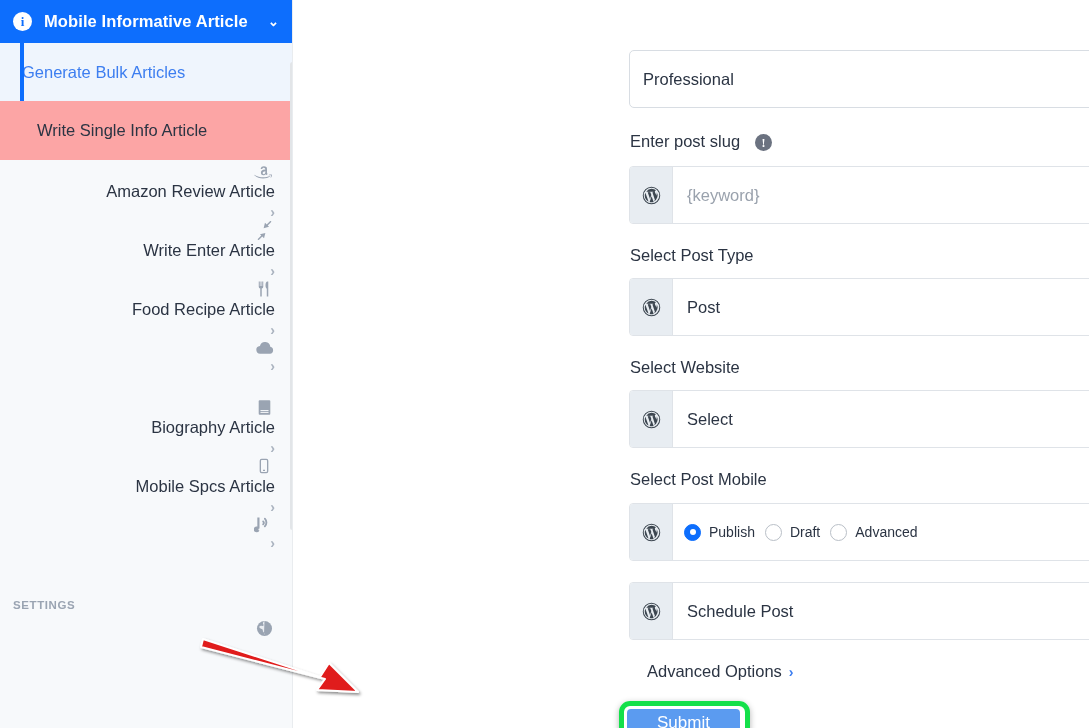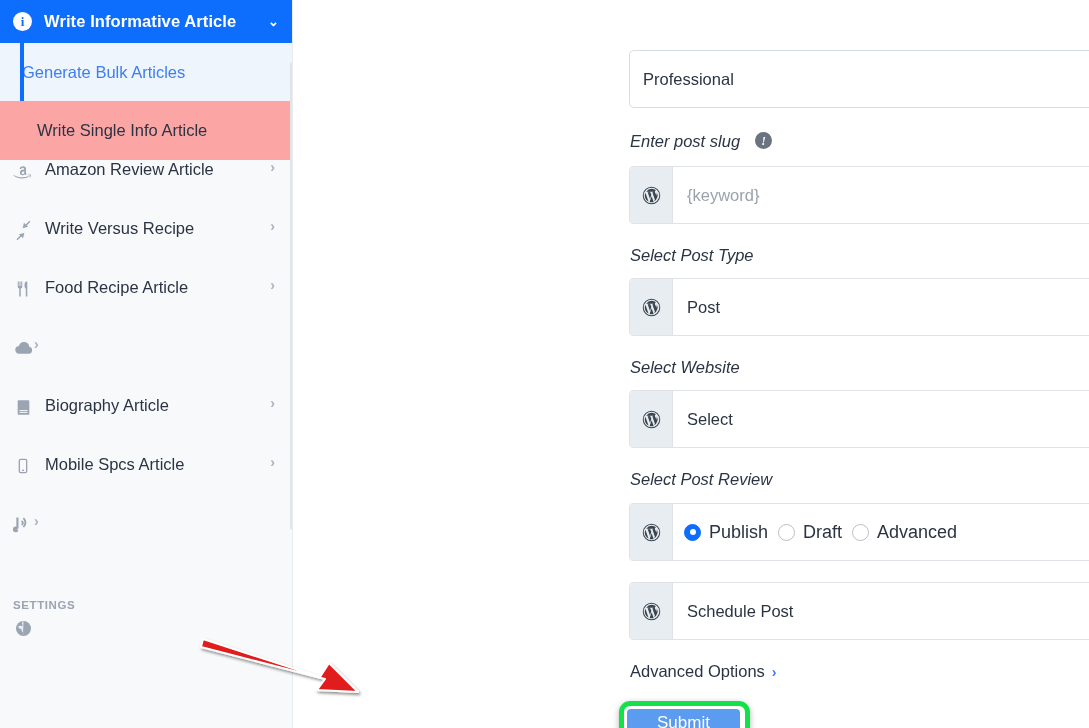--- a/index.html
+++ b/index.html
@@ -88,23 +88,24 @@
   .sb-plain .lbl {
     margin-left: 37px;
     font-size: 16.5px;
     color: #2b3443;
     white-space: nowrap;
   }
 
   .sb-item {
     height: 59px;
     display: flex;
-    align-items: flex-start;
+    align-items: flex-end;
     padding: 0 18px 0 12px;
     background: #f7f9fb;
+    flex-direction: column;
   }
   .sb-item .ico {
     flex: 0 0 22px;
     width: 22px; height: 22px;
     display: flex; align-items: center; justify-content: center;
     color: #9aa4b2;
   }
   .sb-item .ico svg { display: block; }
   .sb-item .lbl {
     flex: 1 1 auto;
@@ -177,23 +178,22 @@
     font-size: 16.5px;
     color: #2b3443;
   }
 
   .mi-label {
     position: absolute;
     left: 337px;
     font-size: 16.5px;
     color: #2b3443;
     display: flex;
-    align-items: flex-start;
-    white-space: nowrap;
-    font-style: italic;
+    align-items: flex-end;
+    white-space: nowrap;
   }
   .mi-label .helpico {
     width: 17px; height: 17px;
     margin-left: 15px;
     border-radius: 50%;
     background: #6b7280;
     color: #ffffff;
     font-size: 12px;
     font-weight: bold;
     font-family: "Liberation Serif", serif;
@@ -243,29 +243,29 @@
     border: 1px solid #0d6efd;
     background: #0d6efd;
   }
   .radio-row .rb.on::after {
     content: "";
     width: 6px; height: 6px;
     border-radius: 50%;
     background: #ffffff;
   }
   .radio-row .rlbl {
-    font-size: 18px;
+    font-size: 14px;
     color: #2b3443;
     margin: 0 10px 0 8px;
     white-space: nowrap;
   }
 
   #adv-options {
     position: absolute;
-    left: 337px;
+    left: 354px;
     top: 622px;
     font-size: 16.5px;
     color: #2b3443;
     display: flex;
     align-items: center;
     white-space: nowrap;
   }
   #adv-options .chev {
     margin-left: 7px;
     font-size: 14px;
@@ -308,21 +308,21 @@
 </style>
 </head>
 <body>
 
 <div id="app">
 
   <nav id="sidebar">
 
     <div class="sb-header">
       <span class="hdr-icon">i</span>
-      <span class="hdr-title">Write Informative Article</span>
+      <span class="hdr-title">Mobile Informative Article</span>
       <span class="hdr-caret">⌄</span>
     </div>
 
     <div class="sb-sub">
       <span class="bar"></span>
       <span class="lbl">Generate Bulk Articles</span>
     </div>
 
     <div class="sb-plain">
       <span class="lbl">Write Single Info Article</span>
@@ -340,21 +340,21 @@
       <span class="chev">›</span>
     </div>
 
     <div class="sb-item">
       <span class="ico">
         <svg width="19" height="19" viewBox="0 0 24 24" fill="currentColor">
             <path d="M9.5 2 7.9 3.6l2.3 2.3L8 8.1 3.3 3.4 2 4.7l4.7 4.7-2.2 2.2 2.3 2.3L4.4 15 2.8 16.6l1.6 1.6 1.6-1.6 2.3 2.3 2.2-2.2 4.7 4.7 1.3-1.3-4.7-4.7 2.2-2.2-2.3-2.3L14.5 7l1.6 1.6L17.7 7l-1.6-1.6L13.8 3 11.6 5.2 9.5 2z" opacity="0"></path>
             <path d="M14.2 3.8 12.6 2.2 10.9 9l6.8-1.7-1.6-1.6 4.7-4.7-1.3-1.3-4.7 4.7zM9.8 20.2l1.6 1.6 1.7-6.8-6.8 1.7 1.6 1.6-4.7 4.7 1.3 1.3 4.7-4.7z"></path>
           </svg>
       </span>
-      <span class="lbl">Write Versus Recipe</span>
+      <span class="lbl">Write Enter Article</span>
       <span class="chev">›</span>
     </div>
 
     <div class="sb-item">
       <span class="ico">
         <svg width="18" height="18" viewBox="0 0 24 24" fill="currentColor">
             <path d="M5 2v7a2.5 2.5 0 0 0 2 2.4V22h2V11.4A2.5 2.5 0 0 0 11 9V2H9.6v6H8.7V2H7.3v6h-.9V2H5zM16.5 2c-1.4 0-2.5 2.2-2.5 5 0 2.2.7 4 1.7 4.7V22h2V2h-1.2z"></path>
           </svg>
       </span>
       <span class="lbl">Food Recipe Article</span>
@@ -463,21 +463,21 @@
     <div class="mi-group" style="top:350px;">
       <span class="addon">
         <svg class="wp-ico" width="21" height="21" viewBox="0 0 24 24" fill="#3c4650">
             <path d="M12 2a10 10 0 1 0 0 20 10 10 0 0 0 0-20zm0 1.1a8.9 8.9 0 0 1 8.9 8.9 8.9 8.9 0 0 1-8.9 8.9A8.9 8.9 0 0 1 3.1 12 8.9 8.9 0 0 1 12 3.1zM4.3 12a7.7 7.7 0 0 0 4.3 6.9L5 8.9a7.6 7.6 0 0 0-.7 3.1zm7.7 7.7c-.7 0-1.4-.1-2.1-.3l2.2-6.5 2.3 6.3v.1c-.8.3-1.6.4-2.4.4zm1-11.3c.4 0 .8-.1.8-.1.4 0 .3-.6-.1-.6 0 0-1.2.1-1.9.1-.7 0-1.9-.1-1.9-.1-.4 0-.4.6 0 .6 0 0 .4.1.8.1l1.1 3-1.5 4.6L7.7 8.4c.4 0 .8-.1.8-.1.4 0 .3-.6-.1-.6 0 0-1.2.1-1.9.1h-.5A7.7 7.7 0 0 1 12 4.3c2 0 3.9.8 5.3 2.1h-.2c-.8 0-1.3.7-1.3 1.4 0 .7.4 1.2.8 1.9.3.5.7 1.2.7 2.2 0 .7-.3 1.5-.6 2.6l-.8 2.6-2.9-8.7zm2.1 10.2 2.4-7c.5-1.1.6-2 .6-2.8v-.4a7.7 7.7 0 0 1-3 10.2z"></path>
           </svg>
       </span>
       <span class="fld">Select</span>
     </div>
 
     <div class="mi-label" style="top:430px;">
-      <span>Select Post Review</span>
+      <span>Select Post Mobile</span>
     </div>
 
     <div class="mi-group" style="top:463px;">
       <span class="addon">
         <svg class="wp-ico" width="21" height="21" viewBox="0 0 24 24" fill="#3c4650">
             <path d="M12 2a10 10 0 1 0 0 20 10 10 0 0 0 0-20zm0 1.1a8.9 8.9 0 0 1 8.9 8.9 8.9 8.9 0 0 1-8.9 8.9A8.9 8.9 0 0 1 3.1 12 8.9 8.9 0 0 1 12 3.1zM4.3 12a7.7 7.7 0 0 0 4.3 6.9L5 8.9a7.6 7.6 0 0 0-.7 3.1zm7.7 7.7c-.7 0-1.4-.1-2.1-.3l2.2-6.5 2.3 6.3v.1c-.8.3-1.6.4-2.4.4zm1-11.3c.4 0 .8-.1.8-.1.4 0 .3-.6-.1-.6 0 0-1.2.1-1.9.1-.7 0-1.9-.1-1.9-.1-.4 0-.4.6 0 .6 0 0 .4.1.8.1l1.1 3-1.5 4.6L7.7 8.4c.4 0 .8-.1.8-.1.4 0 .3-.6-.1-.6 0 0-1.2.1-1.9.1h-.5A7.7 7.7 0 0 1 12 4.3c2 0 3.9.8 5.3 2.1h-.2c-.8 0-1.3.7-1.3 1.4 0 .7.4 1.2.8 1.9.3.5.7 1.2.7 2.2 0 .7-.3 1.5-.6 2.6l-.8 2.6-2.9-8.7zm2.1 10.2 2.4-7c.5-1.1.6-2 .6-2.8v-.4a7.7 7.7 0 0 1-3 10.2z"></path>
           </svg>
       </span>
       <span class="fld radio-row" style="padding-left:11px;">
         <span class="rb on"></span>

